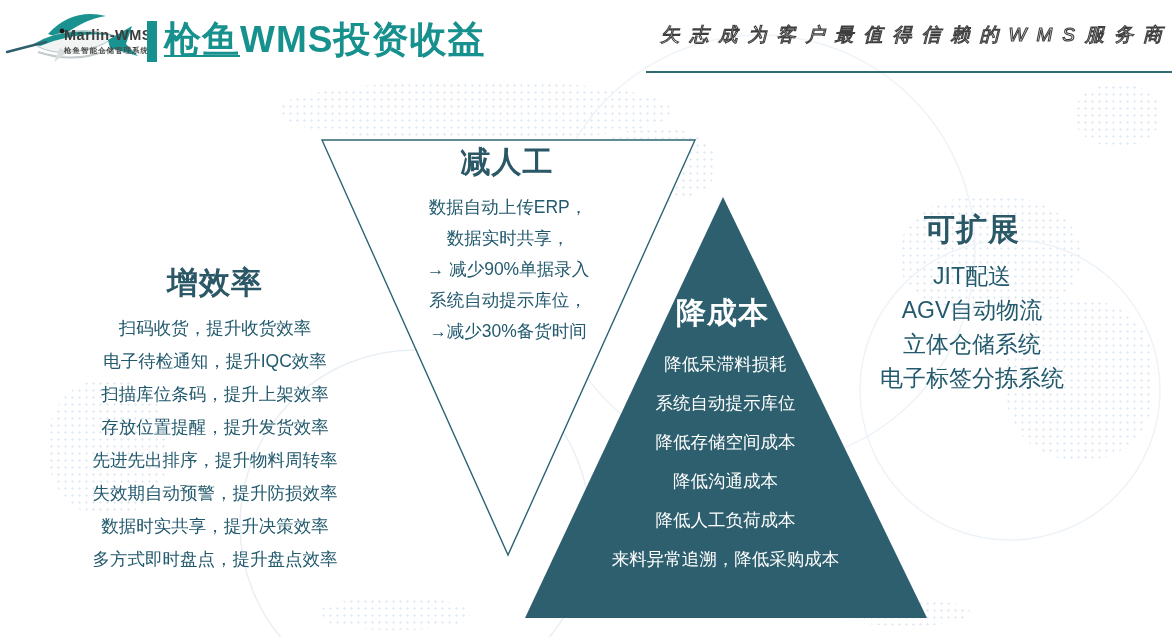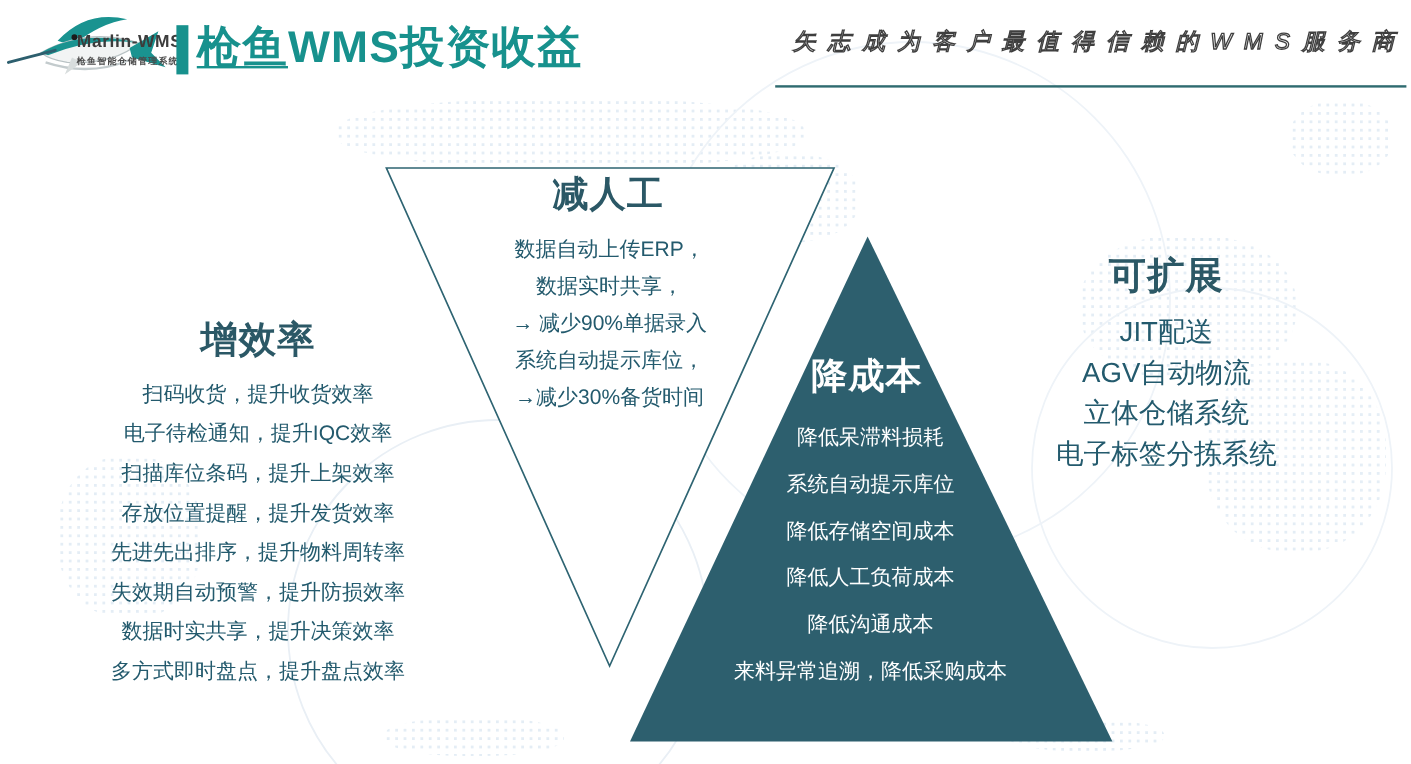--- a/index.html
+++ b/index.html
@@ -101,22 +101,22 @@
     <div>→ 减少90%单据录入</div>
     <div>系统自动提示库位，</div>
     <div>→减少30%备货时间</div>
   </div>
 
   <div class="sec-heading cost-heading">降成本</div>
   <div class="sec-list cost-list">
     <div>降低呆滞料损耗</div>
     <div>系统自动提示库位</div>
     <div>降低存储空间成本</div>
+    <div>降低沟通成本</div>
     <div>降低人工负荷成本</div>
-    <div>降低沟通成本</div>
     <div>来料异常追溯，降低采购成本</div>
   </div>
 
   <div class="sec-heading scalability-heading">可扩展</div>
   <div class="sec-list scalability-list">
     <div>JIT配送</div>
     <div>AGV自动物流</div>
     <div>立体仓储系统</div>
     <div>电子标签分拣系统</div>
   </div>

